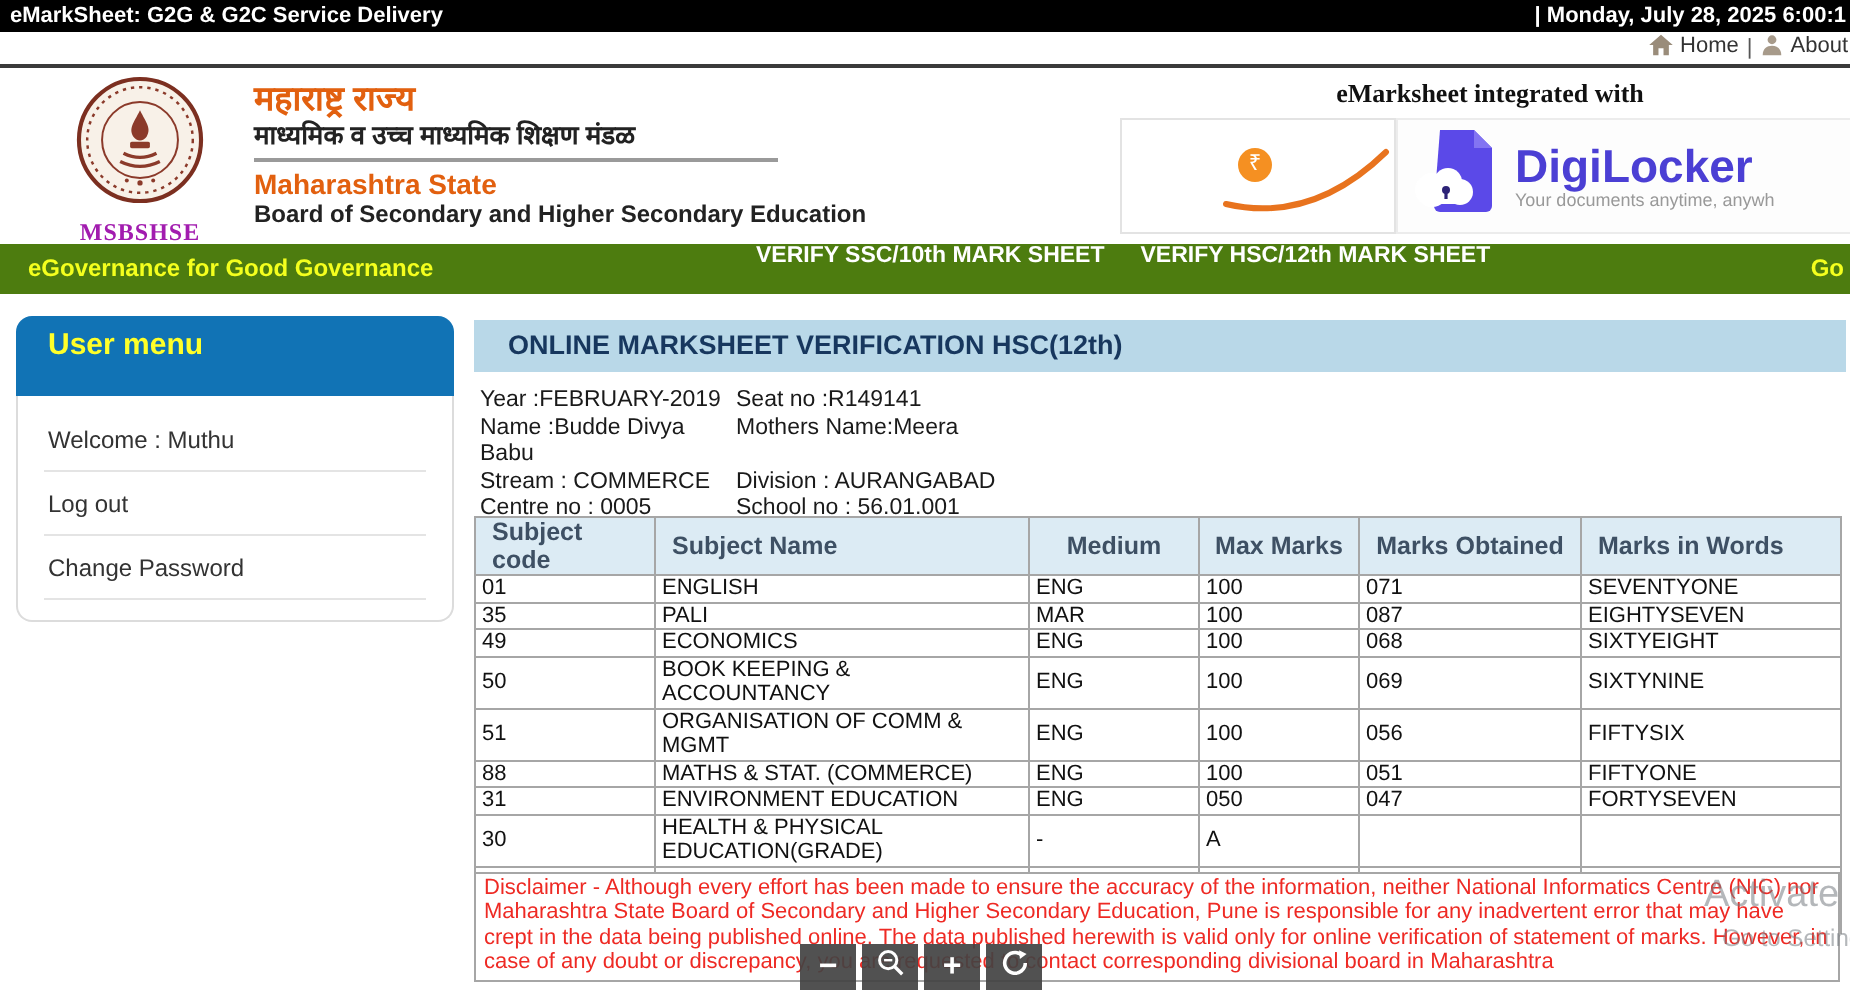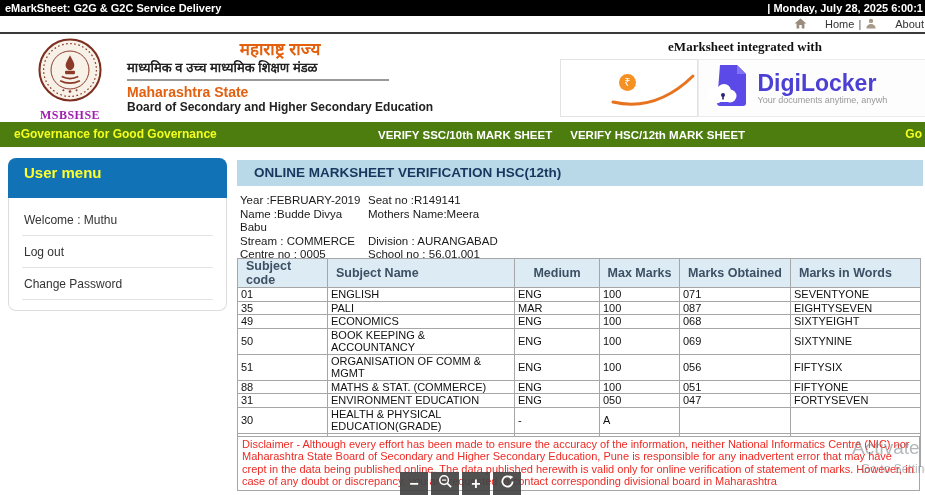--- a/index.html
+++ b/index.html
@@ -5,28 +5,28 @@
   * { margin:0; padding:0; box-sizing:border-box; }
   html,body { width:925px; height:495px; }
   body { position:relative; overflow:hidden; background:#fff; font-family:"Liberation Sans",sans-serif; }
 
   .topbar { position:absolute; top:0; left:0; width:925px; height:16px; background:#000;
     color:#fff; display:flex; justify-content:space-between; align-items:center;
     font-size:11px; font-weight:bold; padding:0 2px 0 5px; }
   .utility { position:absolute; top:16px; left:0; width:925px; height:18px;
     border-bottom:2px solid #3a3a3a; display:flex; justify-content:flex-end; align-items:center;
     font-size:11px; color:#333; padding-right:1px; gap:4px; }
-  .utility a { color:#333; text-decoration:none; display:inline-flex; gap:18px; }
+  .utility a { color:#333; text-decoration:none; display:inline-flex; gap:3px; }
   .util-sep { color:#555; }
 
   .header { position:absolute; top:36px; left:0; width:925px; height:86px; background:#fff; }
   .seal-wrap { position:absolute; left:27px; top:1px; width:86px; text-align:center; }
   .seal-caption { font-family:"Liberation Serif",serif; font-weight:bold; font-size:12px; color:#a21caf; letter-spacing:0.5px; margin-top:1px; }
   .brand { position:absolute; left:127px; top:4px; }
-  .brand-mr-title { font-size:17px; font-weight:bold; color:#e2600f; line-height:19px;text-align:center; }
+  .brand-mr-title { font-size:17px; font-weight:bold; color:#e2600f; line-height:19px; }
   .brand-mr-sub { font-size:13px; font-weight:bold; color:#222; line-height:17px; }
   .brand-rule { width:262px; border:none; border-top:2px solid #9a9a9a; margin:3px 0 3px 0; }
   .brand-en-title { font-size:14px; font-weight:bold; color:#e2600f; line-height:16px; }
   .brand-en-sub { font-size:12px; font-weight:bold; color:#222; line-height:15px;text-align:right; }
   .integrated { position:absolute; left:560px; top:3px; width:370px; }
   .integrated-label { text-align:center; font-family:"Liberation Serif",serif; font-weight:bold; font-size:13px; color:#111; }
   .logo-row { display:flex; margin-top:4px; }
   .mahadbt-box { width:142px; height:58px; border:1px solid #e3e3e3; background:#fff;
     display:flex; align-items:center; justify-content:center; position:relative; cursor:pointer; }
   .mahadbt-text { font-size:27px; font-weight:bold; line-height:27px; position:relative; z-index:1; }
@@ -37,21 +37,21 @@
   .mahadbt-swoosh { position:absolute; left:0; top:0; z-index:2; pointer-events:none; }
   .digilocker-box { width:240px; height:58px; border:1px solid #ececec; background:#fdfdfd;
     display:flex; align-items:center; padding-left:5px; cursor:pointer; }
   .dl-text { margin-left:4px; white-space:nowrap; }
   .dl-name { font-size:23px; font-weight:bold; color:#4b3fd4; line-height:24px; }
   .dl-tagline { font-size:9px; color:#999; }
 
   .navbar { position:absolute; top:122px; left:0; width:925px; height:25px; background:#4d7c0f;padding-left:20px; }
   .nav-left { position:absolute; left:14px; top:0; height:25px; line-height:25px;
     color:#f4ff1e; font-weight:bold; font-size:12px; cursor:pointer; }
-  .nav-center { position:absolute; left:378px; top:0; height:25px; display:flex; gap:18px; align-items:center; }
+  .nav-center { position:absolute; left:378px; top:0; height:25px; display:flex; gap:18px; align-items:flex-start; }
   .nav-item { color:#fff; font-weight:bold; font-size:11.5px; cursor:pointer; white-space:nowrap; }
   .nav-right { position:absolute; right:3px; top:0; height:25px; line-height:25px;
     color:#f4ff1e; font-weight:bold; font-size:12px; cursor:pointer; }
 
   .sidebar { position:absolute; left:8px; top:158px; width:219px; }
   .sidebar-header { height:40px; background:#1173b5; border-radius:8px 8px 0 0;
     color:#ffff29; font-weight:bold; font-size:15px; line-height:30px; padding-left:16px; }
   .sidebar-body { border:1px solid #dcdcdc; border-top:none; border-radius:0 0 8px 8px;
     background:#fff; padding:6px 13px 10px 13px; }
   .sidebar-item { font-size:12px; color:#333; padding:9px 2px 8px 2px;

